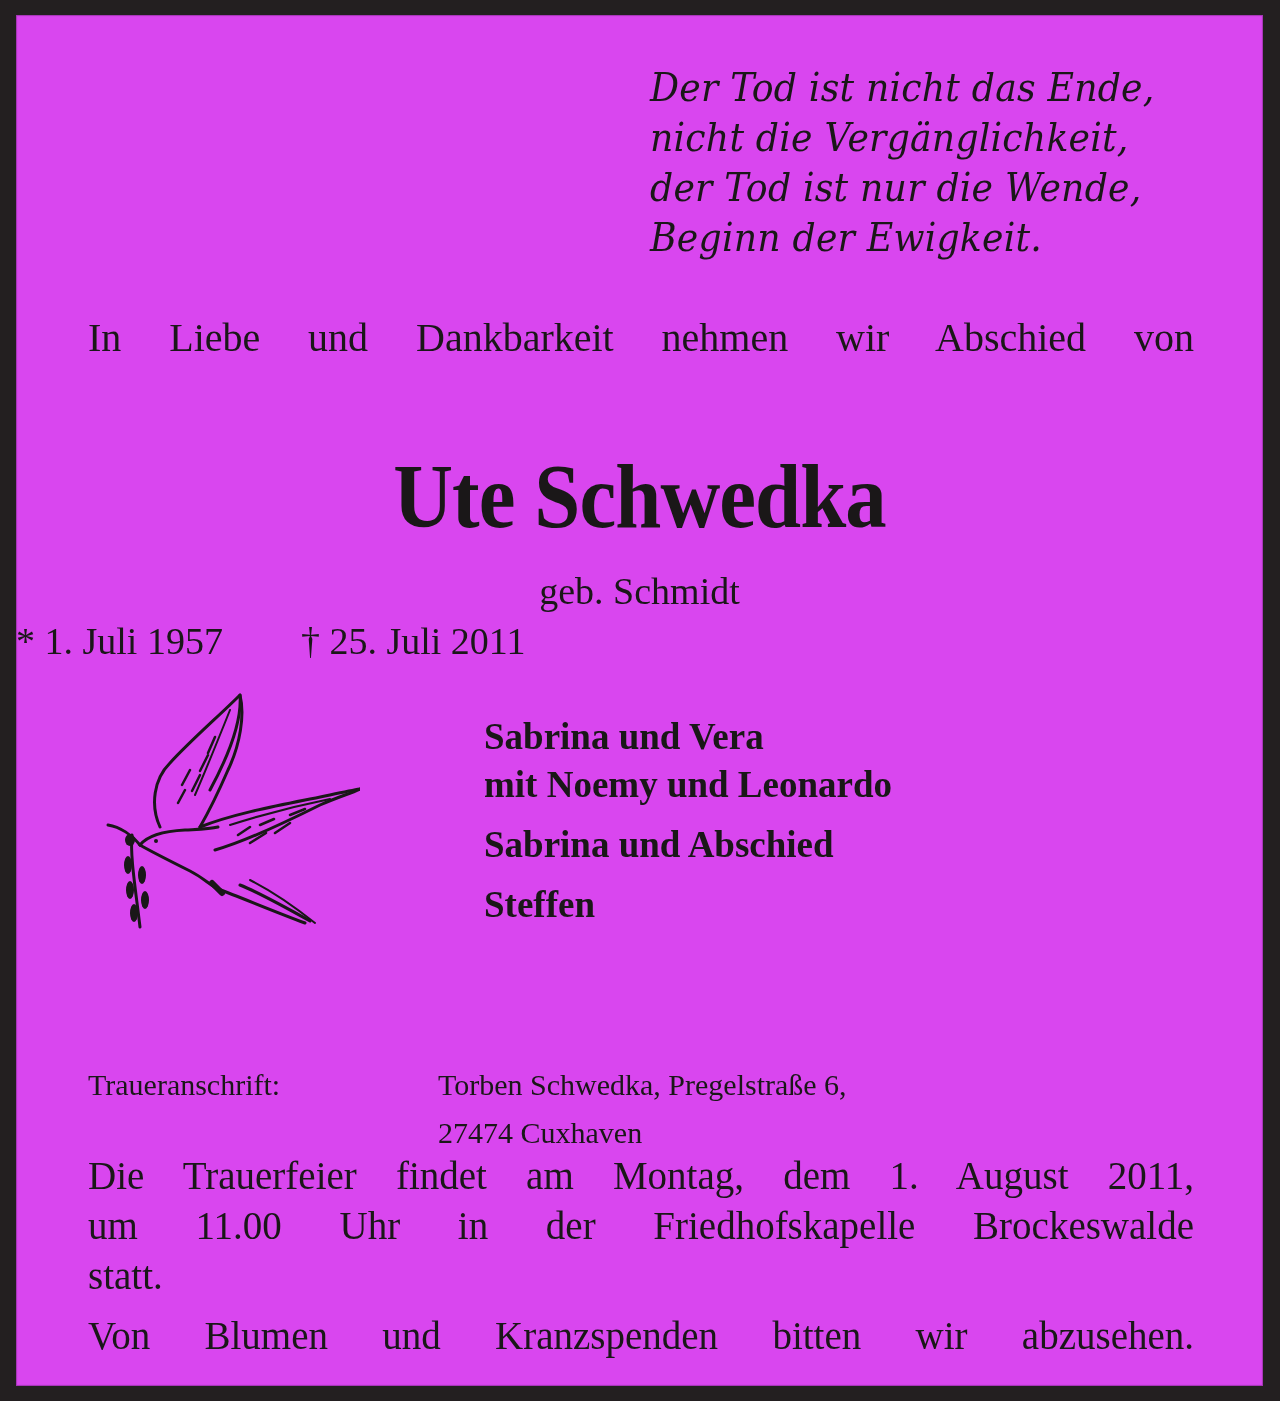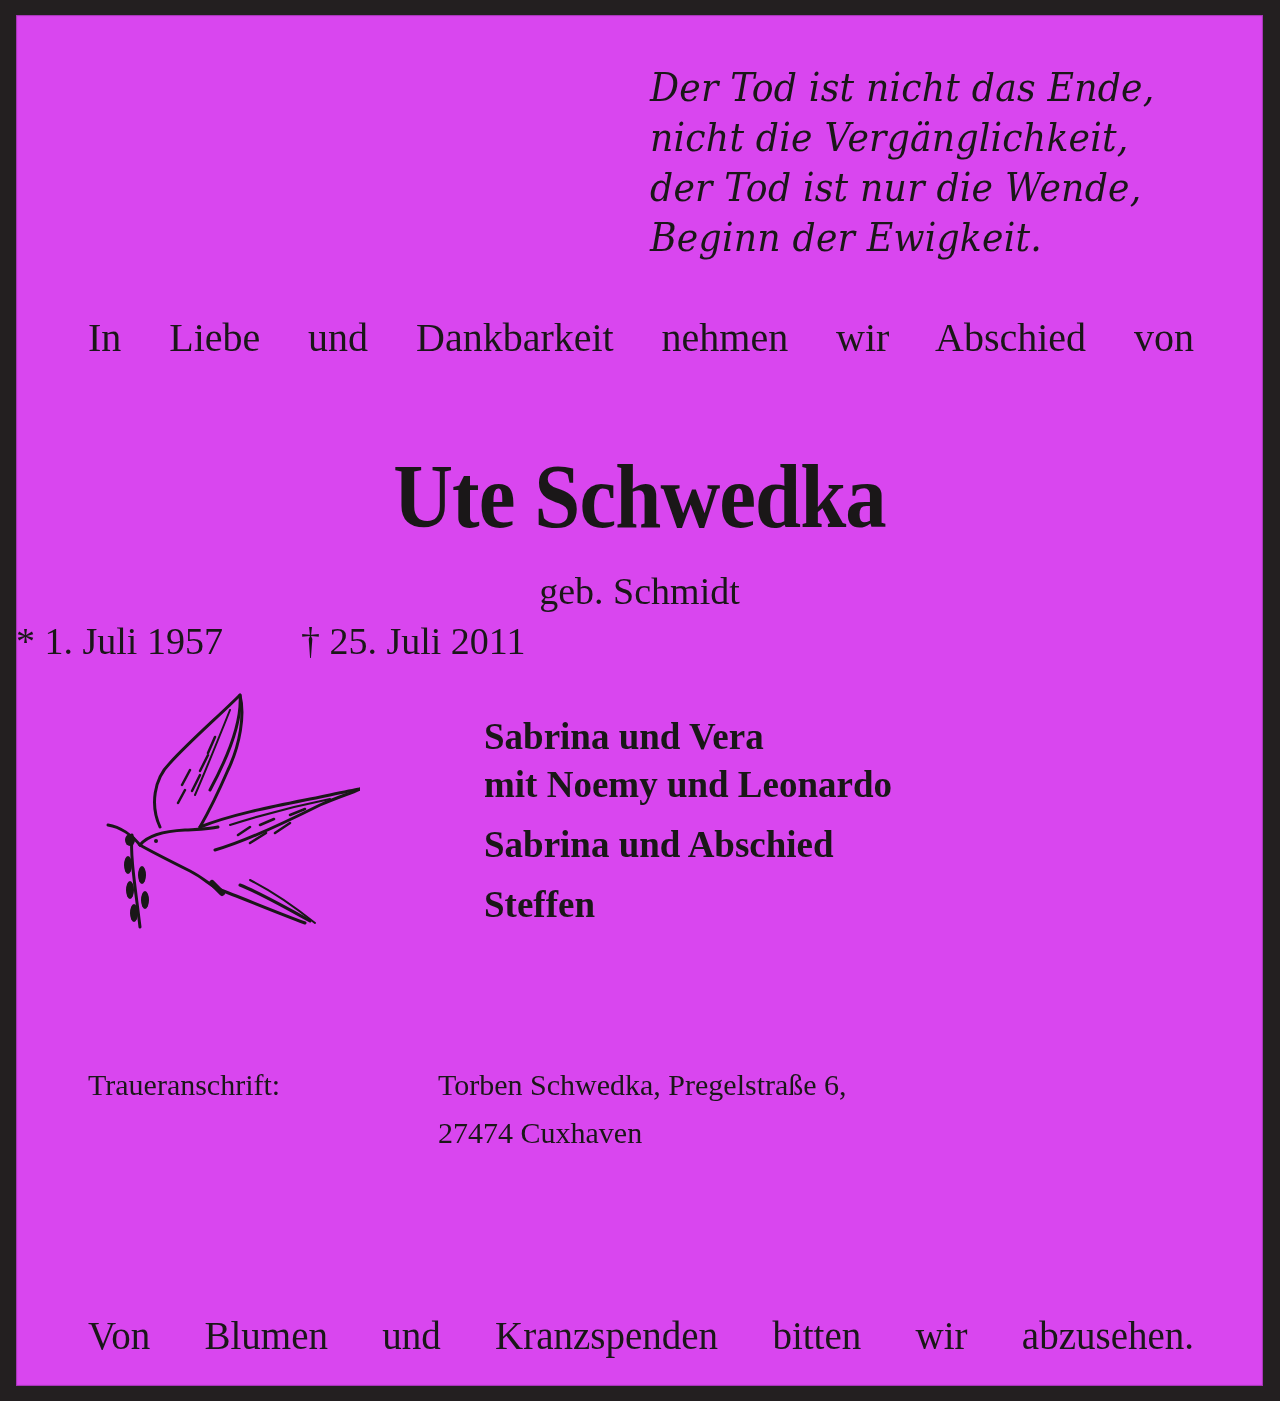--- a/index.html
+++ b/index.html
@@ -193,16 +193,21 @@
     <div class="fam">mit Noemy und Leonardo</div>
     <div class="fam gap">Sabrina und Abschied</div>
     <div class="fam gap">Steffen</div>
   </div>
 
   <div class="abs serif addr">
     <div><span class="label">Traueranschrift:</span><span>Torben Schwedka, Pregelstraße 6,</span></div>
     <div class="line2">27474 Cuxhaven</div>
   </div>
 
+  <div class="abs serif ceremony">
+    <span class="j">Die Trauerfeier findet am Montag, dem 1. August 2011,</span>
+    <span class="j">um 11.00 Uhr in der Friedhofskapelle Brockeswalde</span>
+    <span>statt.</span>
+  </div>
 
   <div class="abs serif flowers">Von Blumen und Kranzspenden bitten wir abzusehen.</div>
 
 </div>
 
 </body></html>

